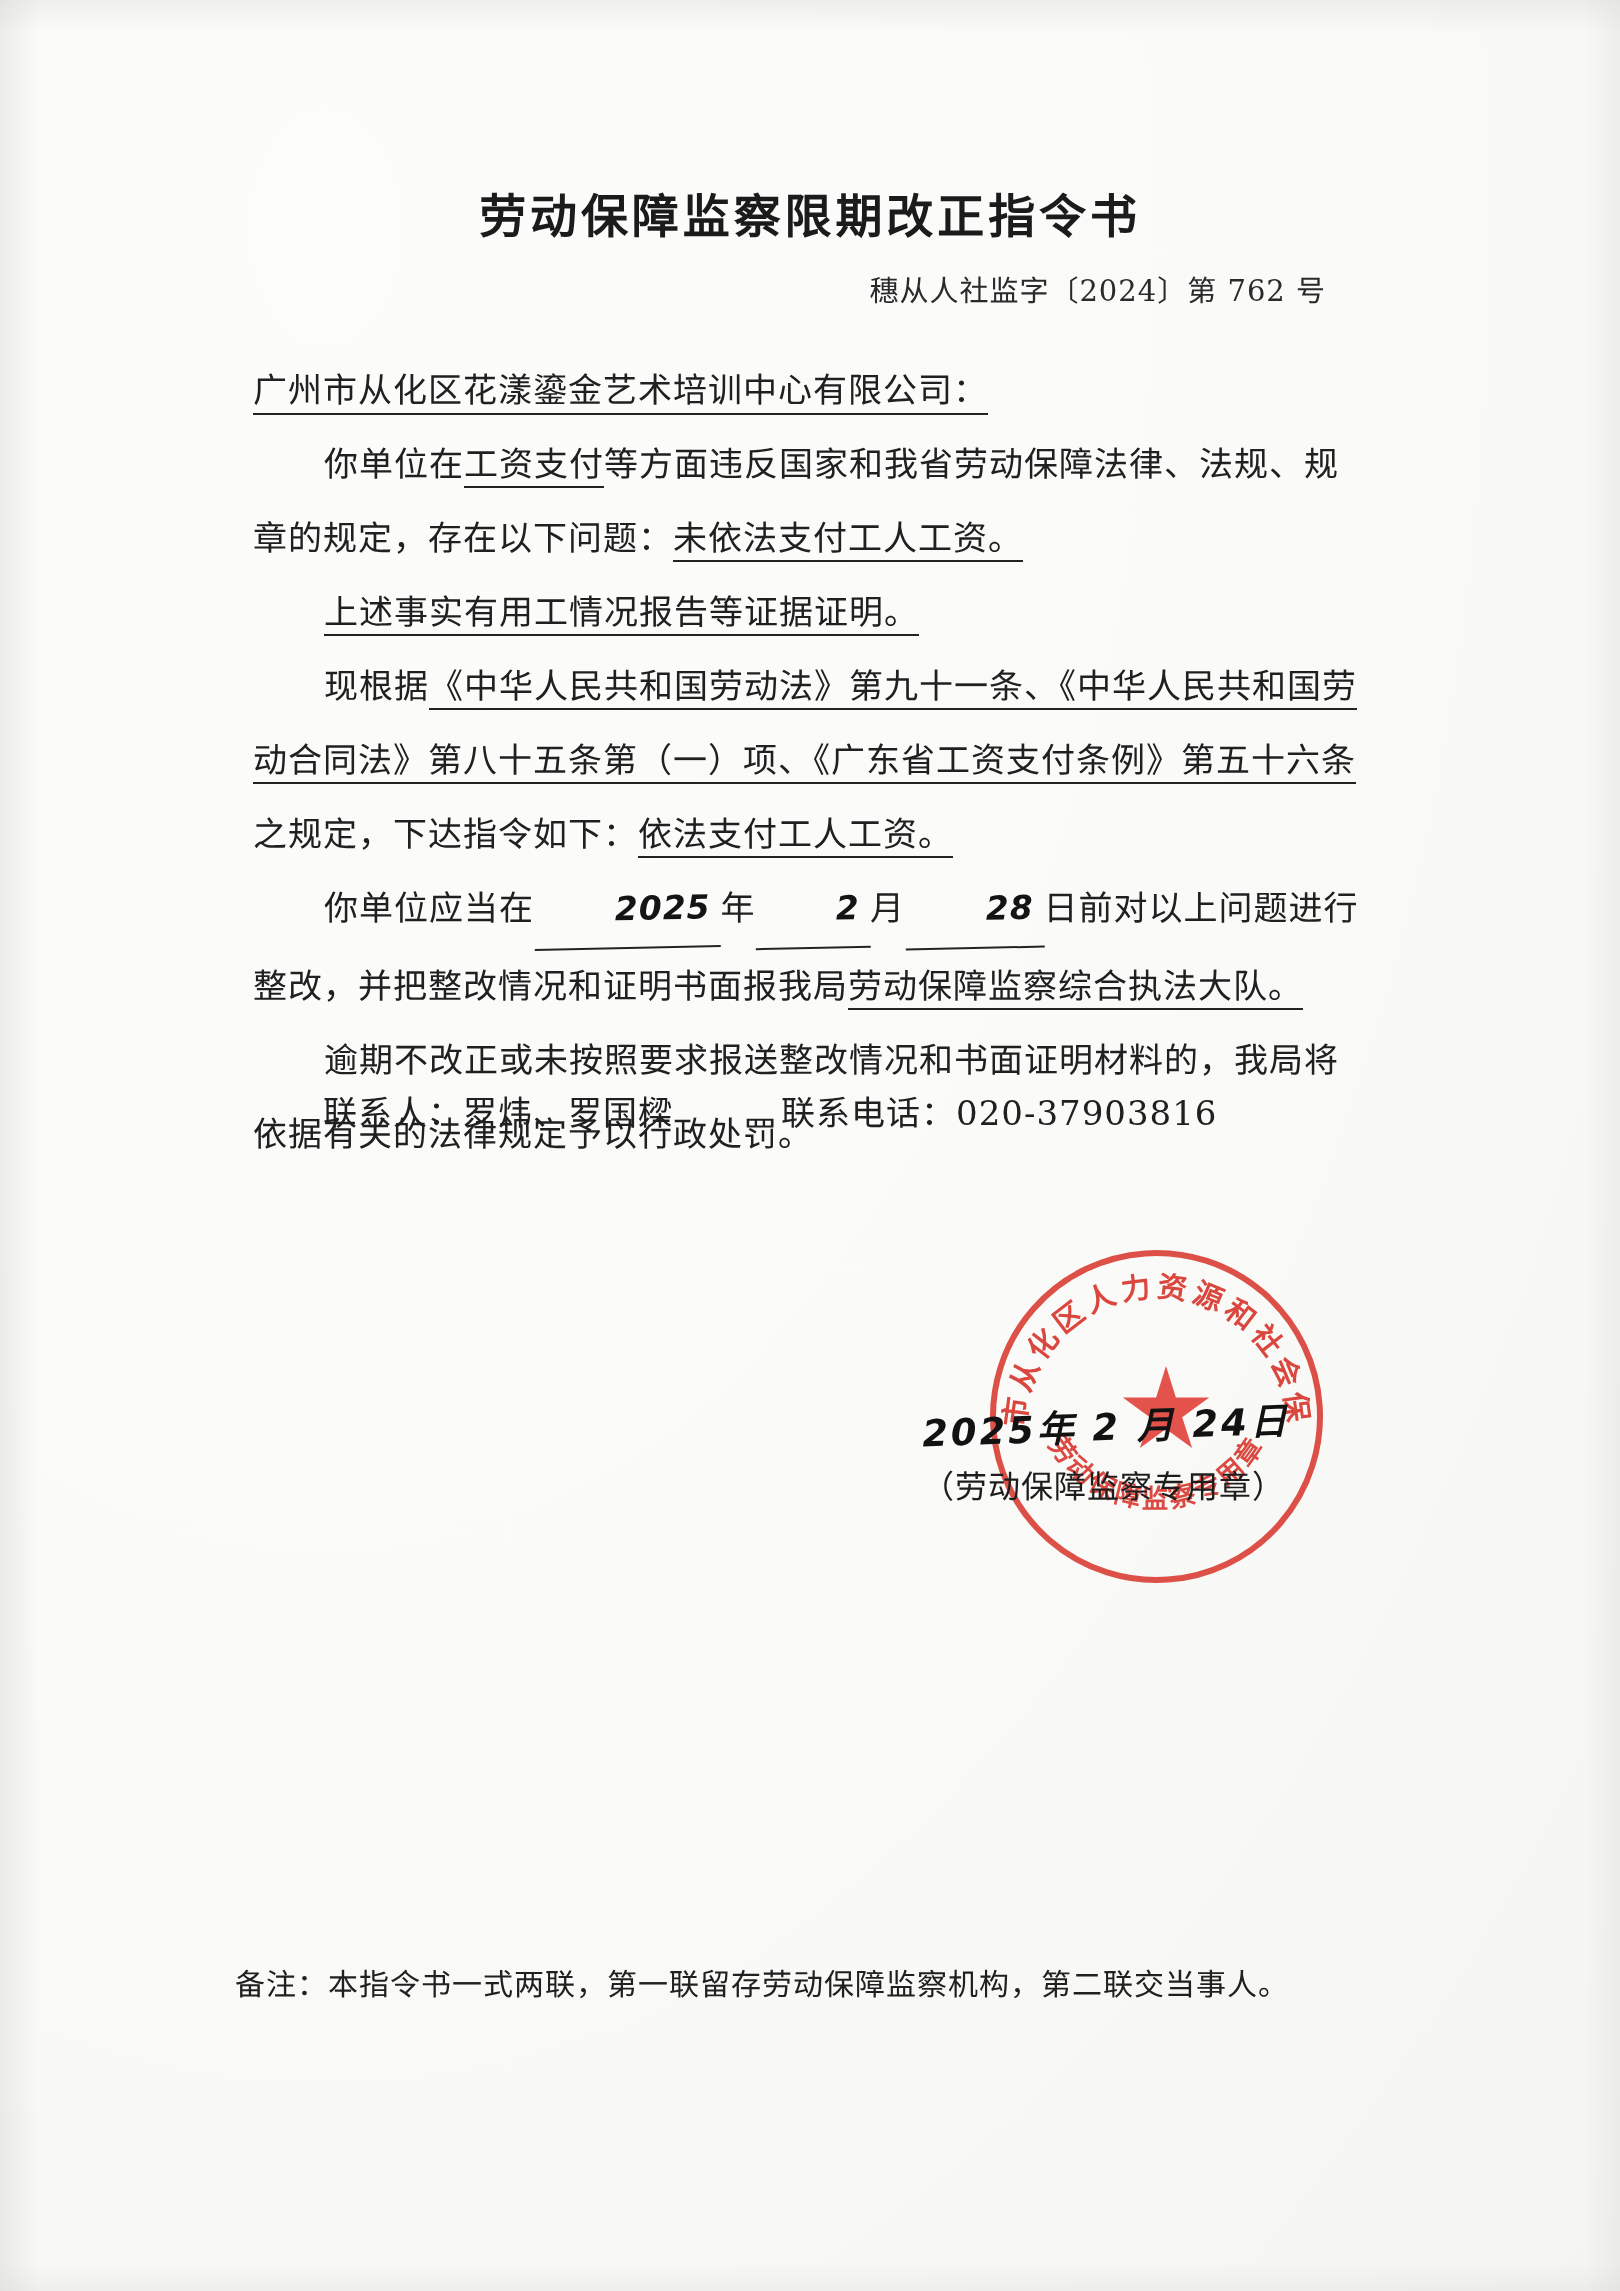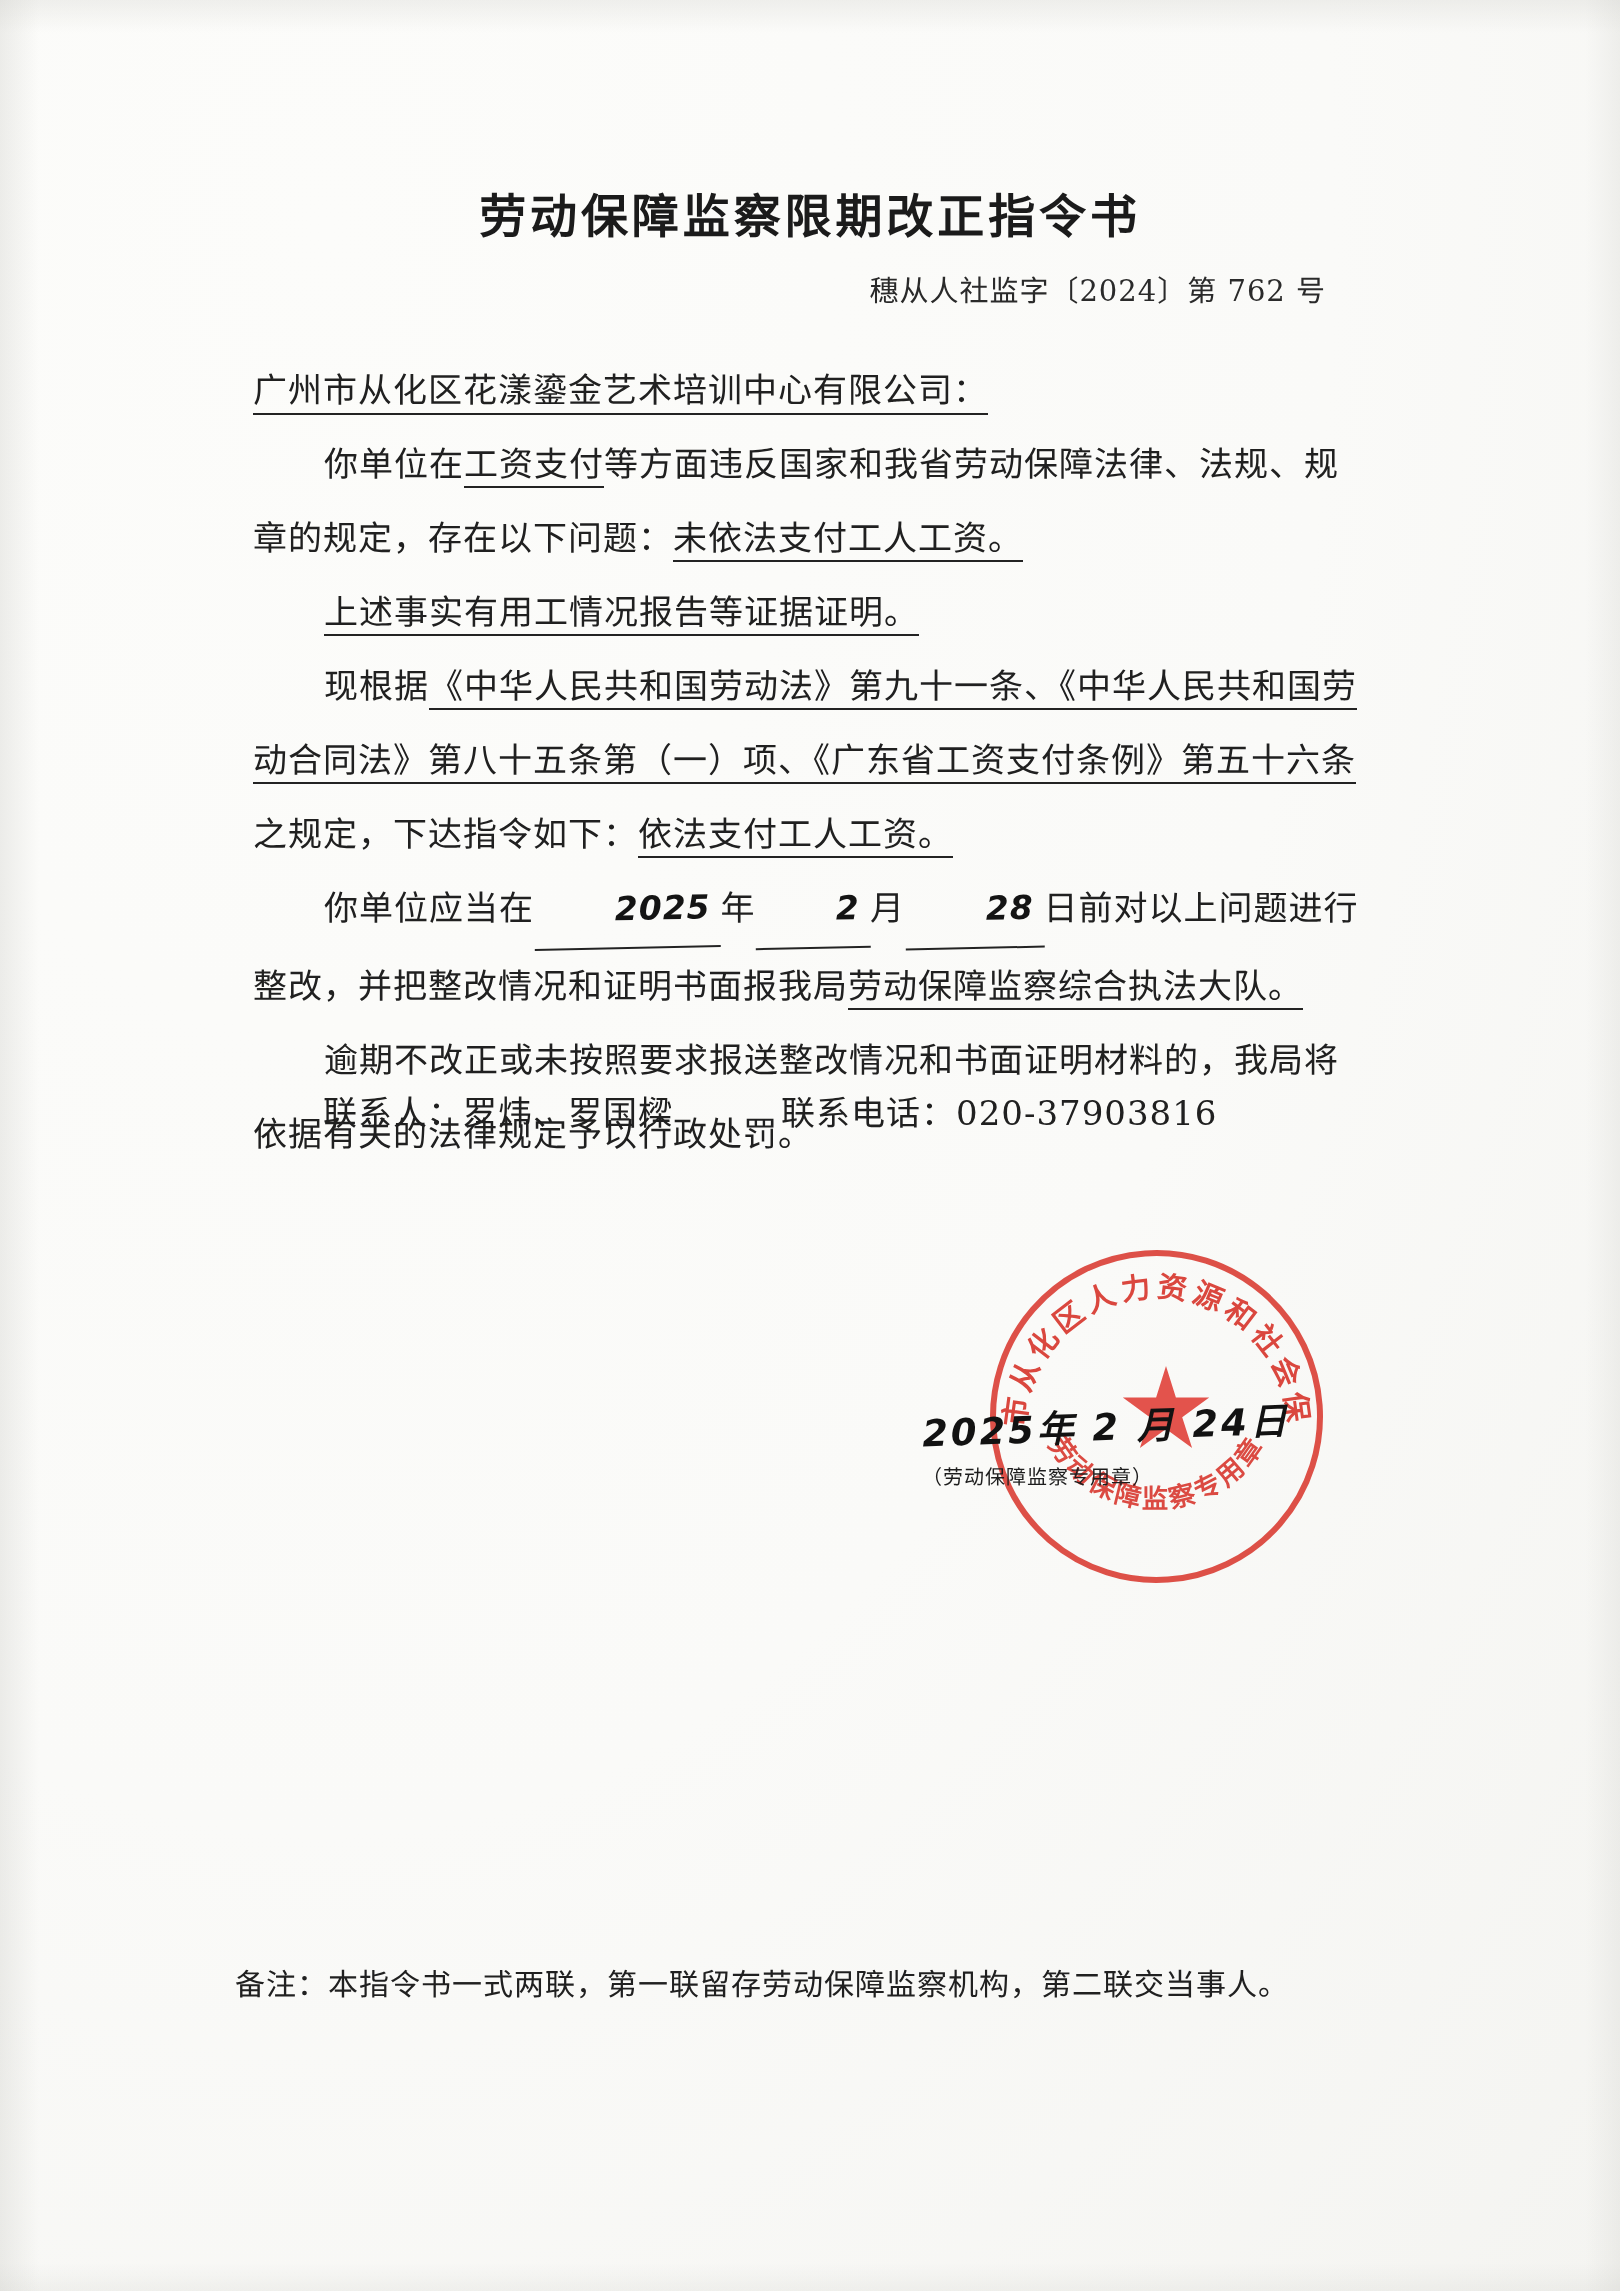--- a/index.html
+++ b/index.html
@@ -194,21 +194,21 @@
     color: #121212;
     letter-spacing: 2.9px;
     transform: rotate(-2deg);
     white-space: nowrap;
     z-index: 5;
   }
   .seal-caption {
     position: absolute;
     left: -39px;
     top: 211px;
-    font-size: 20px;
+    font-size: 32px;
     color: #1d1d1d;
     letter-spacing: 1px;
     white-space: nowrap;
     z-index: 5;
   }
 
   
   .footer-note {
     position: absolute;
     left: 235px;

